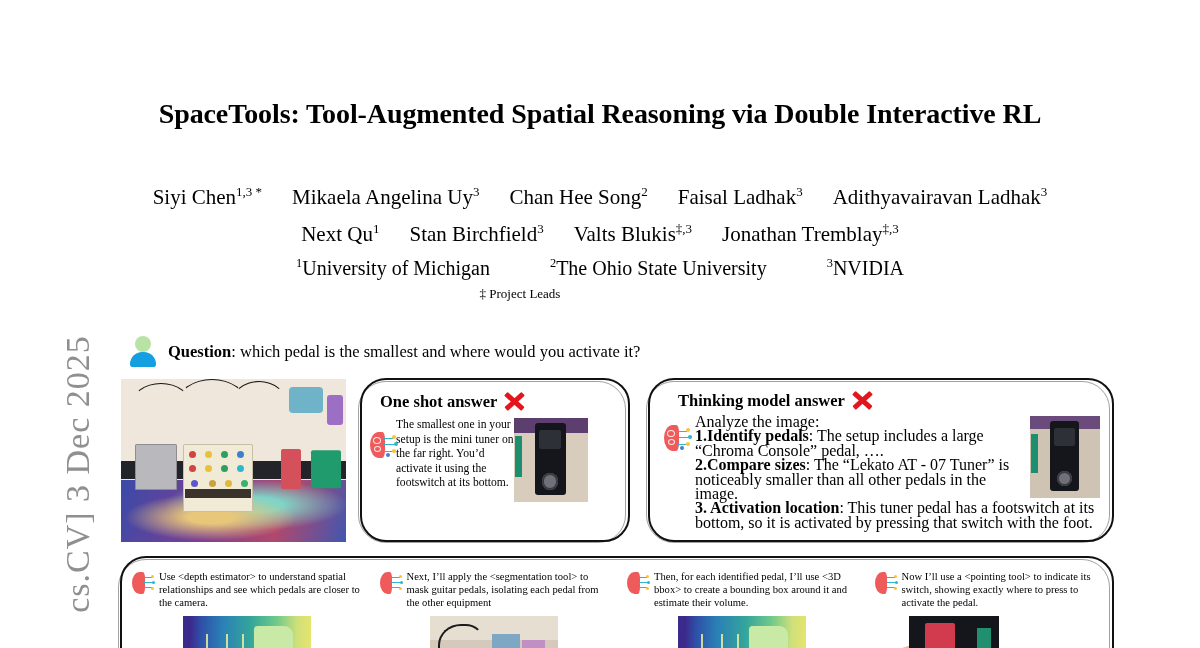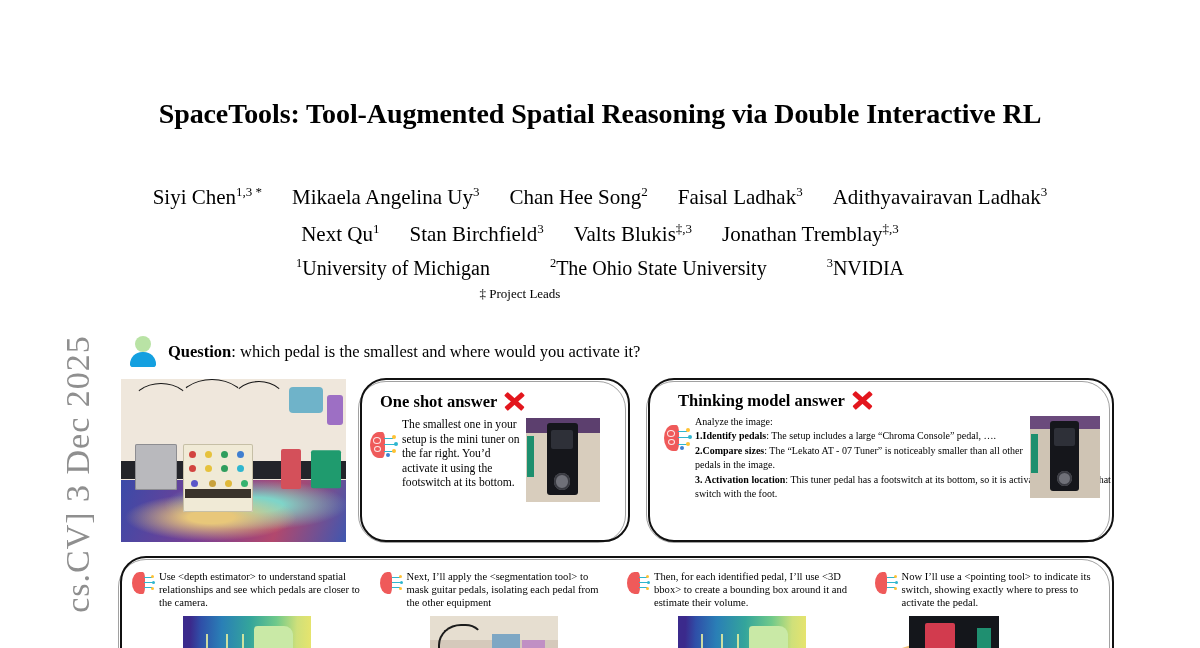--- a/index.html
+++ b/index.html
@@ -134,38 +134,38 @@
   }
   .brain .fold {
     position:absolute; background:transparent;
     border:1px solid rgba(255,255,255,0.85); border-radius:50%;
   }
   .brain .trace {
     position:absolute; height:1.3px; background:#2fb6cf;
   }
   .brain .node { position:absolute; border-radius:50%; }
 
-  .oneshot-body { display:flex; gap:6px; }
+  .oneshot-body { display:flex; }
   .oneshot-text { font-size: 11.6px; line-height: 14.6px; width: 118px; }
   .oneshot-photo {
     width: 74px; height: 84px;
     background: linear-gradient(#5c3f6e 0 18%, #d8cdbd 18% 100%);
     position:relative; overflow:hidden;
   }
   .tuner {
     position:absolute; left:28%; top:6%; width:42%; height:86%;
     background:#15161b; border-radius:3px;
   }
   .tuner .screen { position:absolute; left:14%; top:10%; width:72%; height:26%; background:#2e3038; border-radius:2px;}
   .tuner .dial { position:absolute; left:24%; bottom:8%; width:52%; aspect-ratio:1; border-radius:50%; background:#6f7078; box-shadow: inset 0 0 0 2px #3a3b42;}
   .greenstrip { position:absolute; left:2%; top:22%; width:9%; height:48%; background:#1d8f6e;}
 
   
   .box-thinking { left: 648px; top: 378px; width: 466px; height: 164px; }
-  .think-text { font-size: 10px; line-height: 14.4px; }
+  .think-text { font-size: 16px; line-height: 14.4px; }
   .think-text b { font-weight: bold; }
   .think-photo {
     position:absolute; right: 12px; top: 36px;
     width: 70px; height: 82px;
     background: linear-gradient(#6b4a7c 0 16%, #cfc4b4 16% 100%);
     overflow:hidden;
   }
 
   
   .box-tools { left: 120px; top: 556px; width: 994px; height: 150px; }

